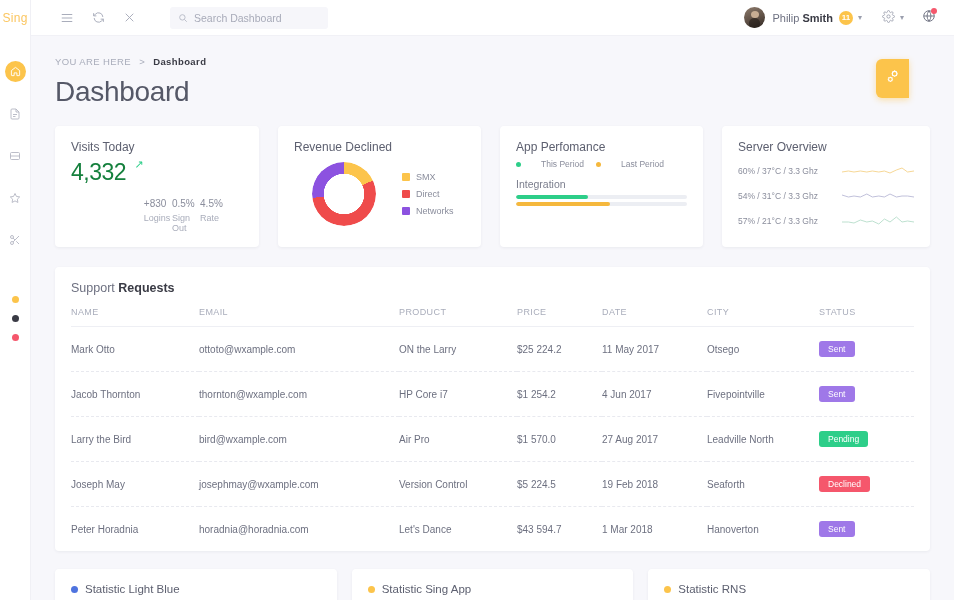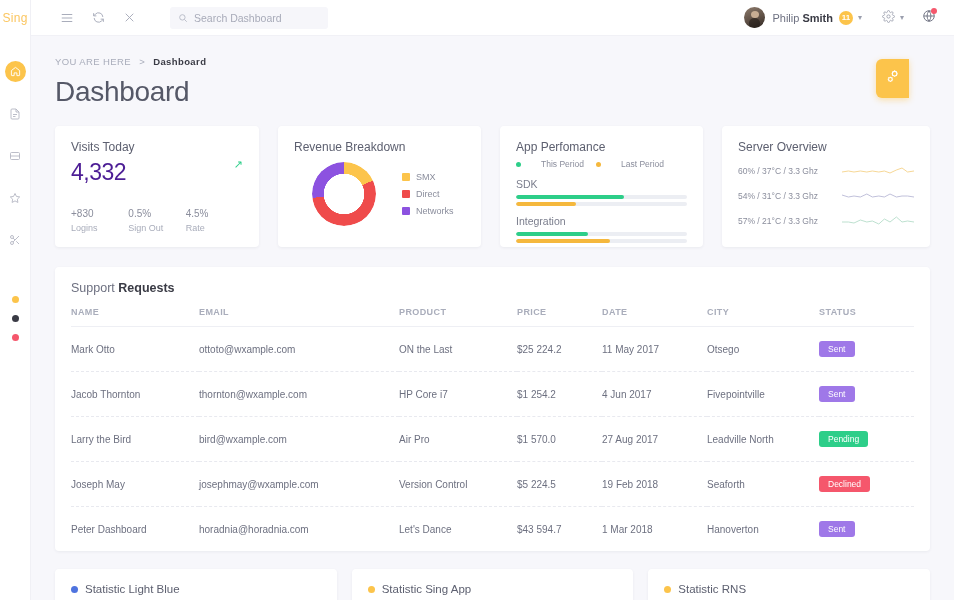--- a/index.html
+++ b/index.html
@@ -87,26 +87,26 @@
   
   .main { position: absolute; left: 31px; top: 36px; width: 923px; height: 564px; padding: 0 24px; }
   .breadcrumb { margin-top: 20px; font-size: 9.5px; color: #a9adbb; letter-spacing: .4px; }
   .breadcrumb .sep { margin: 0 5px; }
   .breadcrumb b { color: #3a3b45; font-weight: 700; }
   .page-title { font-size: 28px; font-weight: 400; color: #555867; margin-top: 9px; letter-spacing: -.3px; }
 
   
   .row1 { display: flex; gap: 19px; margin-top: 18px; }
   .card { background: #fff; border-radius: 4px; box-shadow: 0 1px 3px rgba(60,64,90,.07); }
-  .c1 { width: 208px; height: 121px; padding: 14px 16px 0 16px; display: flex; flex-direction: column; }
+  .c1 { width: 208px; height: 121px; padding: 14px 16px 0 16px; display: flex; flex-direction: row; }
   .c2 { width: 207px; height: 121px; padding: 14px 16px 0 16px; }
   .c3 { width: 207px; height: 121px; padding: 14px 16px 0 16px; }
   .c4 { width: 208px; height: 121px; padding: 14px 16px 0 16px; }
   .card-title { font-size: 12px; color: #5d6070; font-weight: 400; }
-  .big-num { font-size: 23px; color: #4c1d95; margin-top: 5px; letter-spacing: -.5px; }
+  .big-num { font-size: 23px; color: #15803d; margin-top: 5px; letter-spacing: -.5px; }
   .visits-top { display: flex; align-items: flex-start; justify-content: space-between; }
   .arrow-up { color: #2dce89; font-size: 11px; margin-top: 18px; }
   .mini-stats { display: flex; margin-top: auto; margin-bottom: 14px; }
   .mini-stat { flex: 1; }
   .mini-val { font-size: 10px; color: #8a8d9c; }
   .mini-lbl { font-size: 9px; color: #a9adbb; margin-top: 4px; }
 
   
   .donut-wrap { display: flex; align-items: center; margin-top: 8px; }
   .donut { width: 64px; height: 64px; border-radius: 50%; margin-left: 18px; }
@@ -127,21 +127,21 @@
   .srv-row { display: flex; align-items: center; margin-top: 9px; }
   .srv-lbl { font-size: 8.5px; color: #8a8d9c; width: 104px; }
   .srv-spark { flex: 1; height: 16px; }
 
   
   .table-card { background: #fff; border-radius: 4px; box-shadow: 0 1px 3px rgba(60,64,90,.07); margin-top: 20px; padding: 0 16px; }
   .table-title { font-size: 12.5px; color: #6d7080; padding: 14px 0 12px 0; }
   .table-title b { color: #3a3b45; font-weight: 700; }
   table { width: 100%; border-collapse: collapse; }
   th {
-    text-align: left; font-size: 9px; color: #a9adbb; font-weight: 700;
+    text-align: left; font-size: 9px; color: #a9adbb; font-weight: 400;
     letter-spacing: .4px; padding-bottom: 9px; border-bottom: 1px solid #eeeff4;
   }
   td { font-size: 10px; color: #6d7080; padding: 14px 0; border-bottom: 1px dashed #e8e9ef; }
   tbody tr:last-child td { border-bottom: none; }
   .col-name { width: 128px; }
   .col-email { width: 200px; }
   .col-product { width: 118px; }
   .col-price { width: 85px; }
   .col-date { width: 105px; }
   .col-city { width: 112px; margin-left: 15px; }
@@ -310,21 +310,21 @@
             <div class="mini-lbl">Sign Out</div>
           </div>
           <div class="mini-stat">
             <div class="mini-val">4.5%</div>
             <div class="mini-lbl">Rate</div>
           </div>
         </div>
       </div>
 
       <div class="card c2">
-        <div class="card-title">Revenue Breakdown</div>
+        <div class="card-title">Revenue Declined</div>
         <div class="donut-wrap">
           <div class="donut" id="donut" style="background: conic-gradient(rgb(252, 196, 75) 0deg, rgb(252, 196, 75) 64.8deg, rgb(239, 75, 75) 64.8deg, rgb(239, 75, 75) 262.8deg, rgb(140, 82, 224) 262.8deg, rgb(140, 82, 224) 360deg); mask-image: radial-gradient(circle, transparent 0px, transparent 20px, rgb(0, 0, 0) 20.5px);"></div>
           <div class="legend">
             <div class="leg-item">
               <span class="leg-sq" style="background:#fcc44b"></span>
               <span>SMX</span>
             </div>
             <div class="leg-item">
               <span class="leg-sq" style="background:#ef4b4b"></span>
               <span>Direct</span>
@@ -340,29 +340,20 @@
       <div class="card c3">
         <div class="card-title">App Perfomance</div>
         <div class="perf-legend">
           <div class="perf-leg">
             <span class="pd" style="background:#2dce89"></span>
             <span>This Period</span>
           </div>
           <div class="perf-leg">
             <span class="pd" style="background:#f5b83d"></span>
             <span>Last Period</span>
-          </div>
-        </div>
-        <div class="perf-block">
-          <div class="perf-name">SDK</div>
-          <div class="bar-track">
-            <div class="bar-fill" id="bar-sdk-this" style="background: rgb(45, 206, 137); width: 63%;"></div>
-          </div>
-          <div class="bar-track">
-            <div class="bar-fill" id="bar-sdk-last" style="background: rgb(245, 184, 61); width: 35%;"></div>
           </div>
         </div>
         <div class="perf-block">
           <div class="perf-name">Integration</div>
           <div class="bar-track">
             <div class="bar-fill" id="bar-int-this" style="background: rgb(45, 206, 137); width: 42%;"></div>
           </div>
           <div class="bar-track">
             <div class="bar-fill" id="bar-int-last" style="background: rgb(245, 184, 61); width: 55%;"></div>
           </div>
@@ -405,21 +396,21 @@
             <th class="col-price">PRICE</th>
             <th class="col-date">DATE</th>
             <th class="col-city">CITY</th>
             <th>STATUS</th>
           </tr>
         </thead>
         <tbody id="table-body">
             <tr>
               <td>Mark Otto</td>
               <td>ottoto@wxample.com</td>
-              <td>ON the Last</td>
+              <td>ON the Larry</td>
               <td>$25 224.2</td>
               <td>11 May 2017</td>
               <td>Otsego</td>
               <td><span class="status-badge" style="background: rgb(159, 120, 232);">Sent</span></td>
             </tr>
             <tr>
               <td>Jacob Thornton</td>
               <td>thornton@wxample.com</td>
               <td>HP Core i7</td>
               <td>$1 254.2</td>
@@ -439,21 +430,21 @@
             <tr>
               <td>Joseph May</td>
               <td>josephmay@wxample.com</td>
               <td>Version Control</td>
               <td>$5 224.5</td>
               <td>19 Feb 2018</td>
               <td>Seaforth</td>
               <td><span class="status-badge" style="background: rgb(245, 87, 108);">Declined</span></td>
             </tr>
             <tr>
-              <td>Peter Dashboard</td>
+              <td>Peter Horadnia</td>
               <td>horadnia@horadnia.com</td>
               <td>Let's Dance</td>
               <td>$43 594.7</td>
               <td>1 Mar 2018</td>
               <td>Hanoverton</td>
               <td><span class="status-badge" style="background: rgb(159, 120, 232);">Sent</span></td>
             </tr>
           </tbody>
       </table>
     </div>

